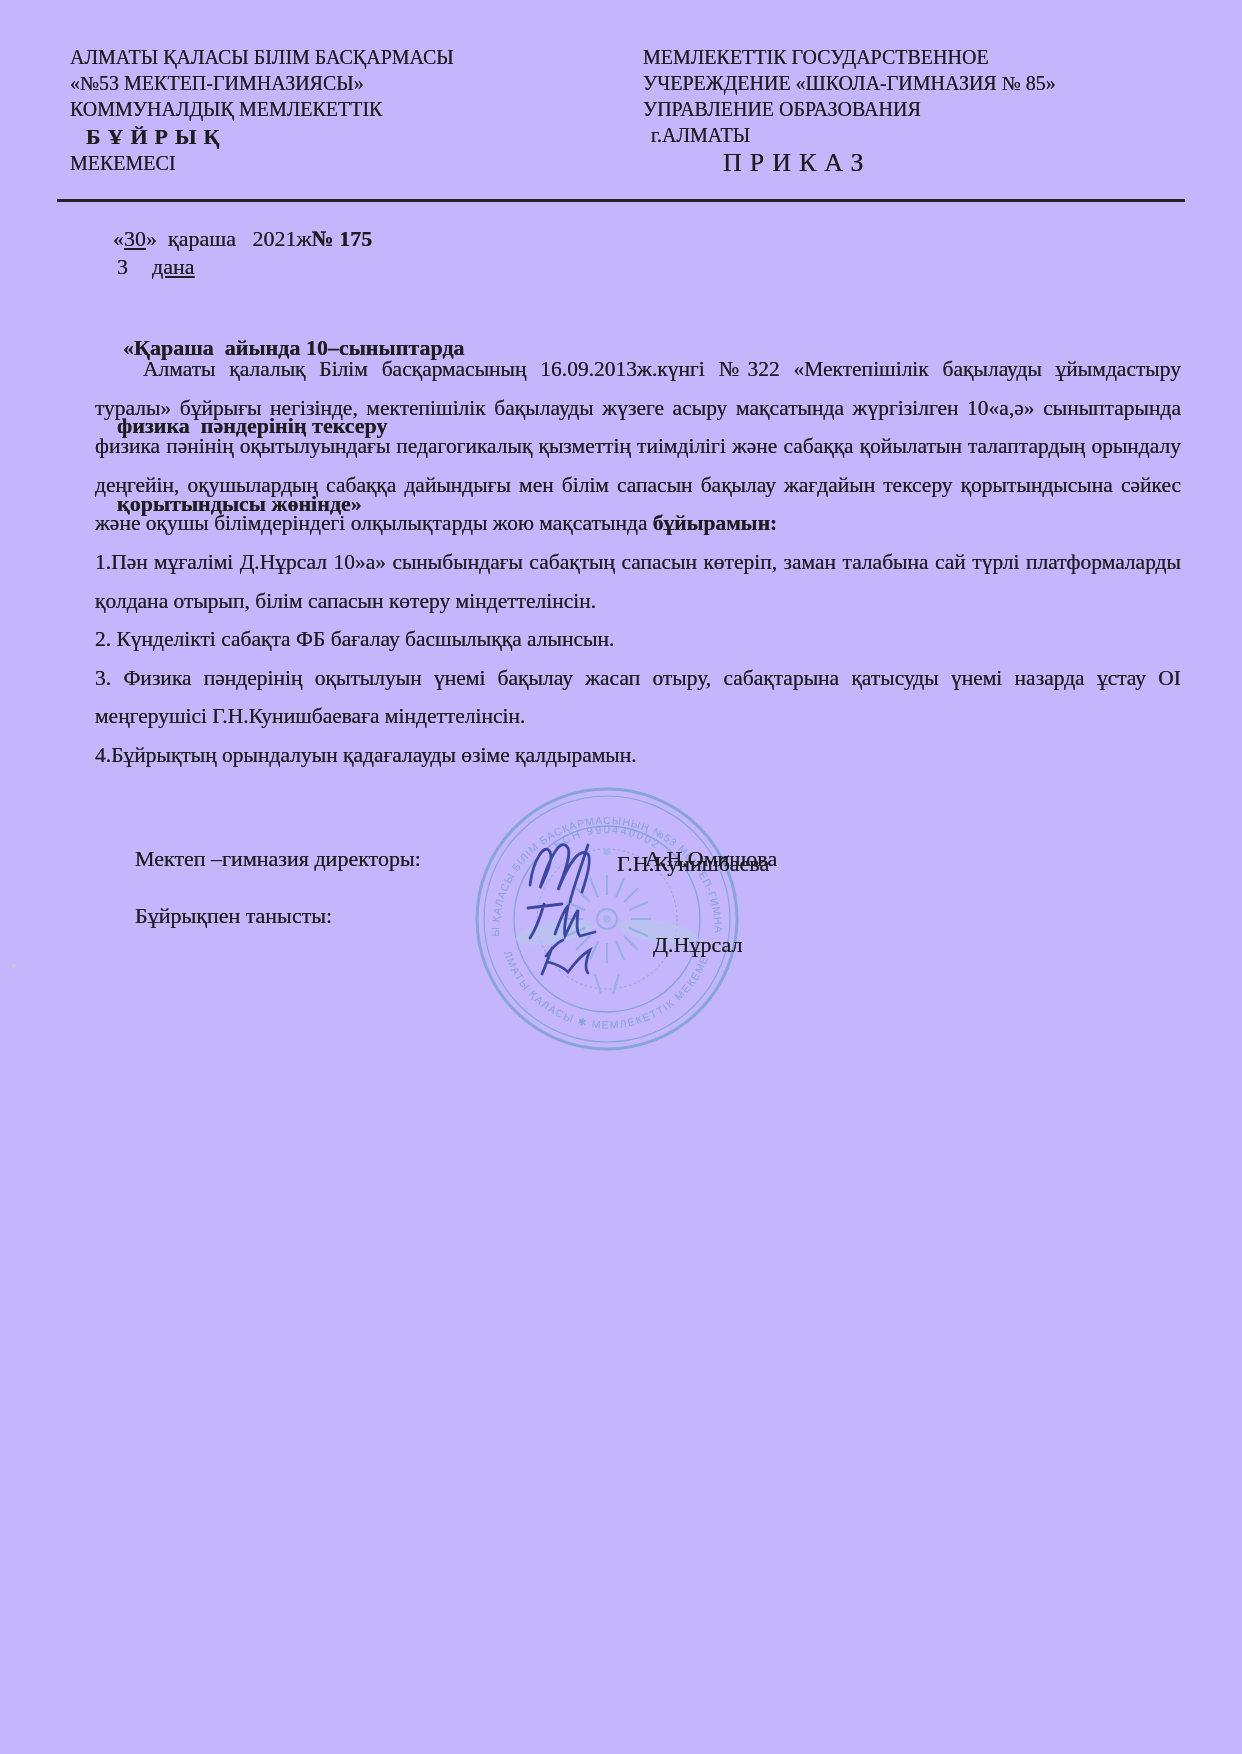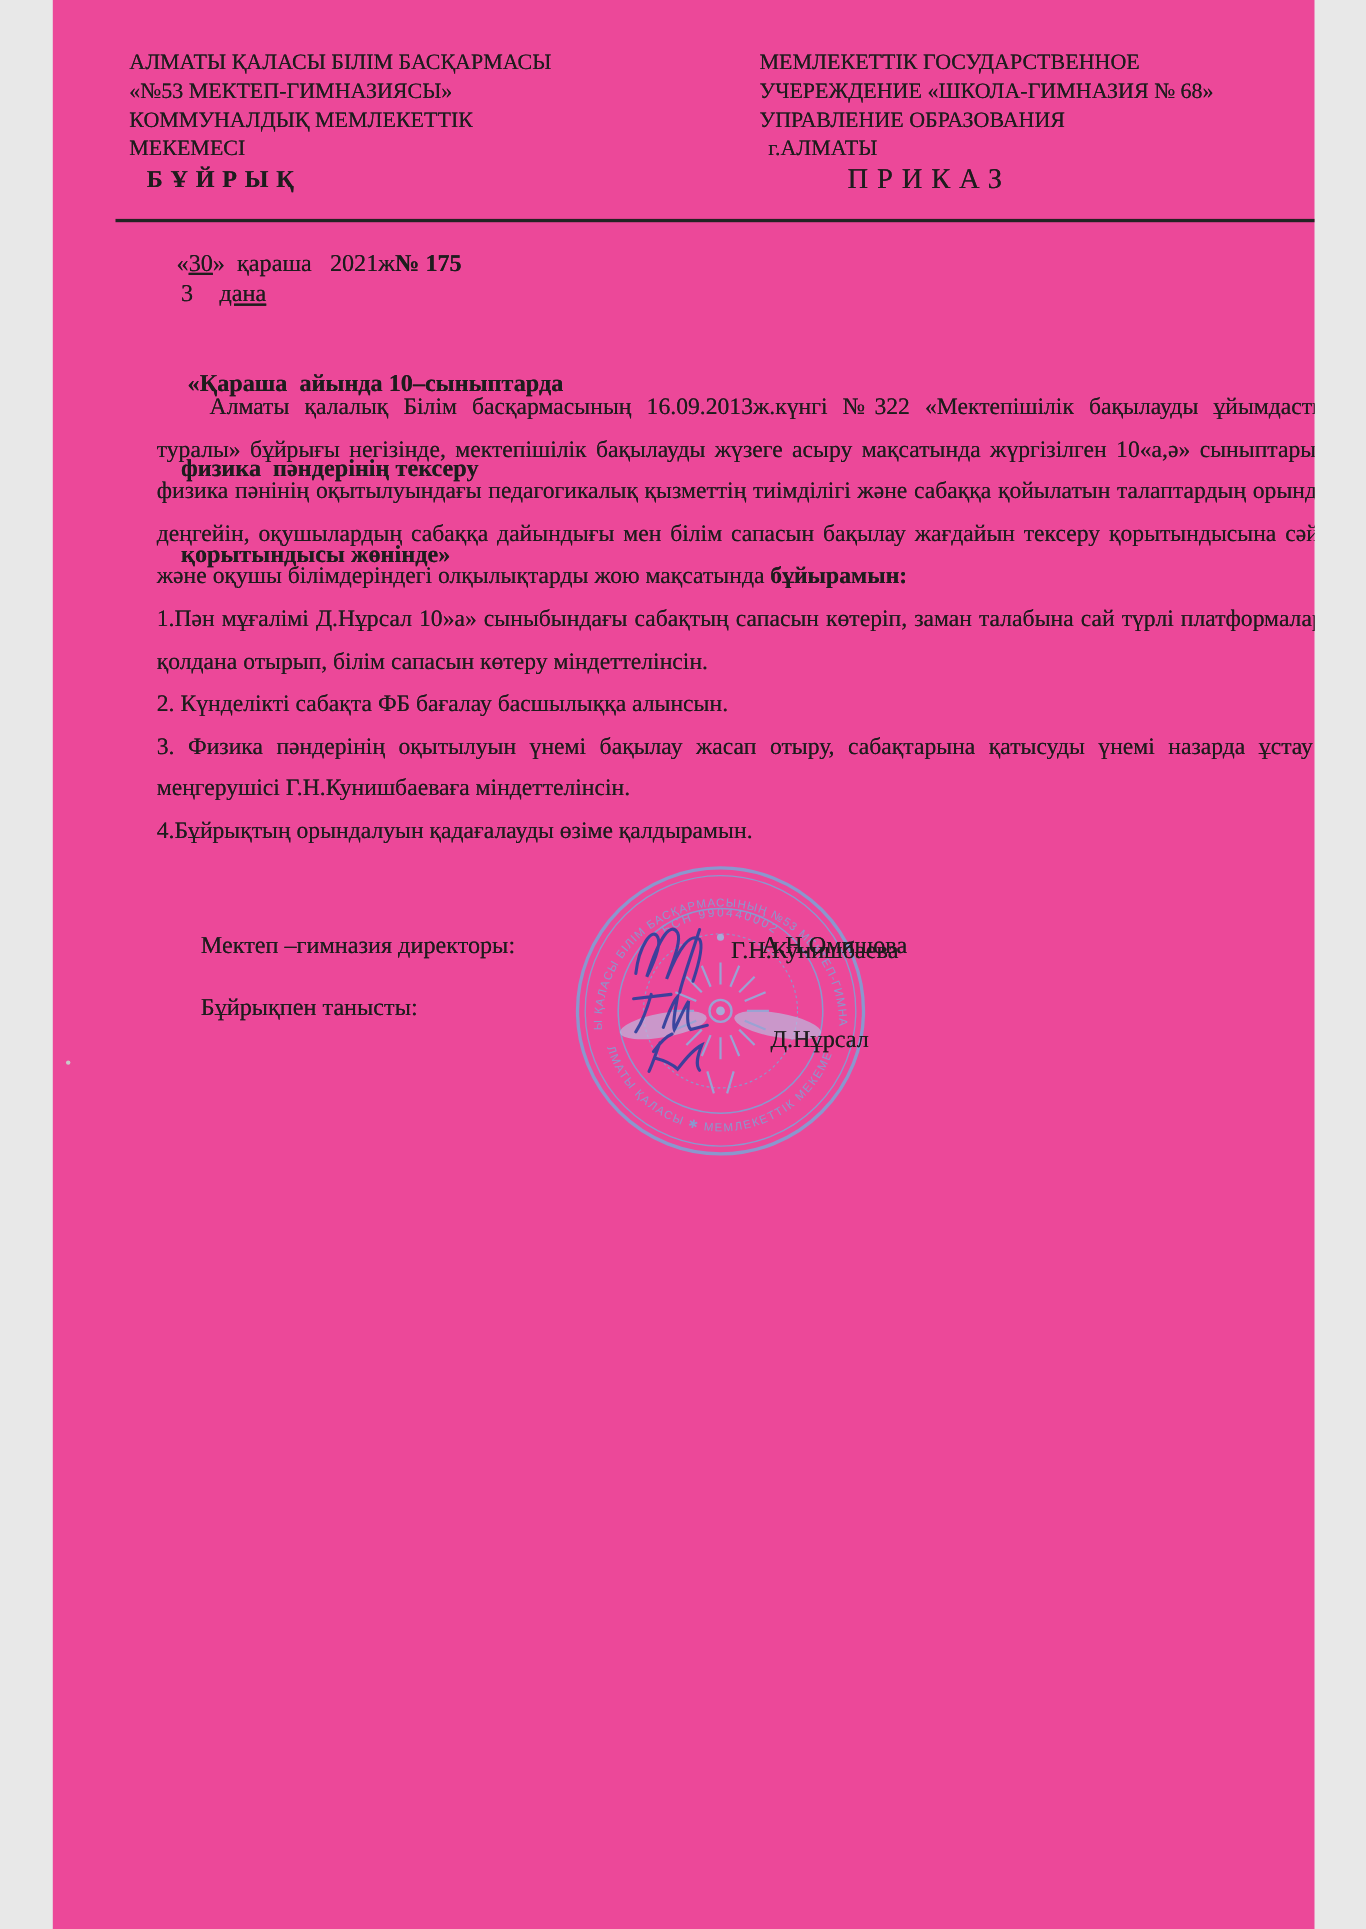--- a/index.html
+++ b/index.html
@@ -1,20 +1,20 @@
 <!DOCTYPE html>
 <html><head>
 <meta charset="utf-8">
 <style>
   html,body{margin:0;padding:0;background:#e8e8e8;}
   .page{
     position:relative;
-    width:1147px;height:1754px;
+    width:1242px;height:1754px;
     margin:0 auto;
-    background:#ec4899;
+    background:#c4b5fd;
     overflow:hidden;
     font-family:"Liberation Serif","DejaVu Serif",serif;
     color:#1d1d1d;
   }
   .txt{ text-shadow:0 0 .4px rgba(20,20,20,.8); }
 
   
   .hdr-left{position:absolute;left:70px;top:44px;width:520px;}
   .hdr-right{position:absolute;left:643px;top:44px;width:480px;}
   .hdr-line{font-size:20px;line-height:26px;white-space:pre;}
@@ -56,27 +56,27 @@
 </style>
 </head>
 <body>
 
 <div class="page">
 
   <div class="hdr-left txt">
     <div class="hdr-line">АЛМАТЫ ҚАЛАСЫ БІЛІМ БАСҚАРМАСЫ</div>
     <div class="hdr-line">«№53 МЕКТЕП-ГИМНАЗИЯСЫ»</div>
     <div class="hdr-line">КОММУНАЛДЫҚ МЕМЛЕКЕТТІК</div>
+    <div class="hdr-line hdr-title-left">БҰЙРЫҚ</div>
     <div class="hdr-line">МЕКЕМЕСІ</div>
-    <div class="hdr-line hdr-title-left">БҰЙРЫҚ</div>
   </div>
 
   <div class="hdr-right txt">
     <div class="hdr-line">МЕМЛЕКЕТТІК ГОСУДАРСТВЕННОЕ</div>
-    <div class="hdr-line">УЧЕРЕЖДЕНИЕ «ШКОЛА-ГИМНАЗИЯ № 68»</div>
+    <div class="hdr-line">УЧЕРЕЖДЕНИЕ «ШКОЛА-ГИМНАЗИЯ № 85»</div>
     <div class="hdr-line">УПРАВЛЕНИЕ ОБРАЗОВАНИЯ</div>
     <div class="hdr-line hdr-city">г.АЛМАТЫ</div>
     <div class="hdr-line hdr-title-right">ПРИКАЗ</div>
   </div>
 
   <div class="rule"></div>
 
   <div class="date-row txt"><span>«</span><span class="u">30</span><span>»  қараша   2021ж</span><span class="num">№ 175</span></div>
 
   <div class="copies-row txt"><span>3</span><span class="unit">дана</span></div>

